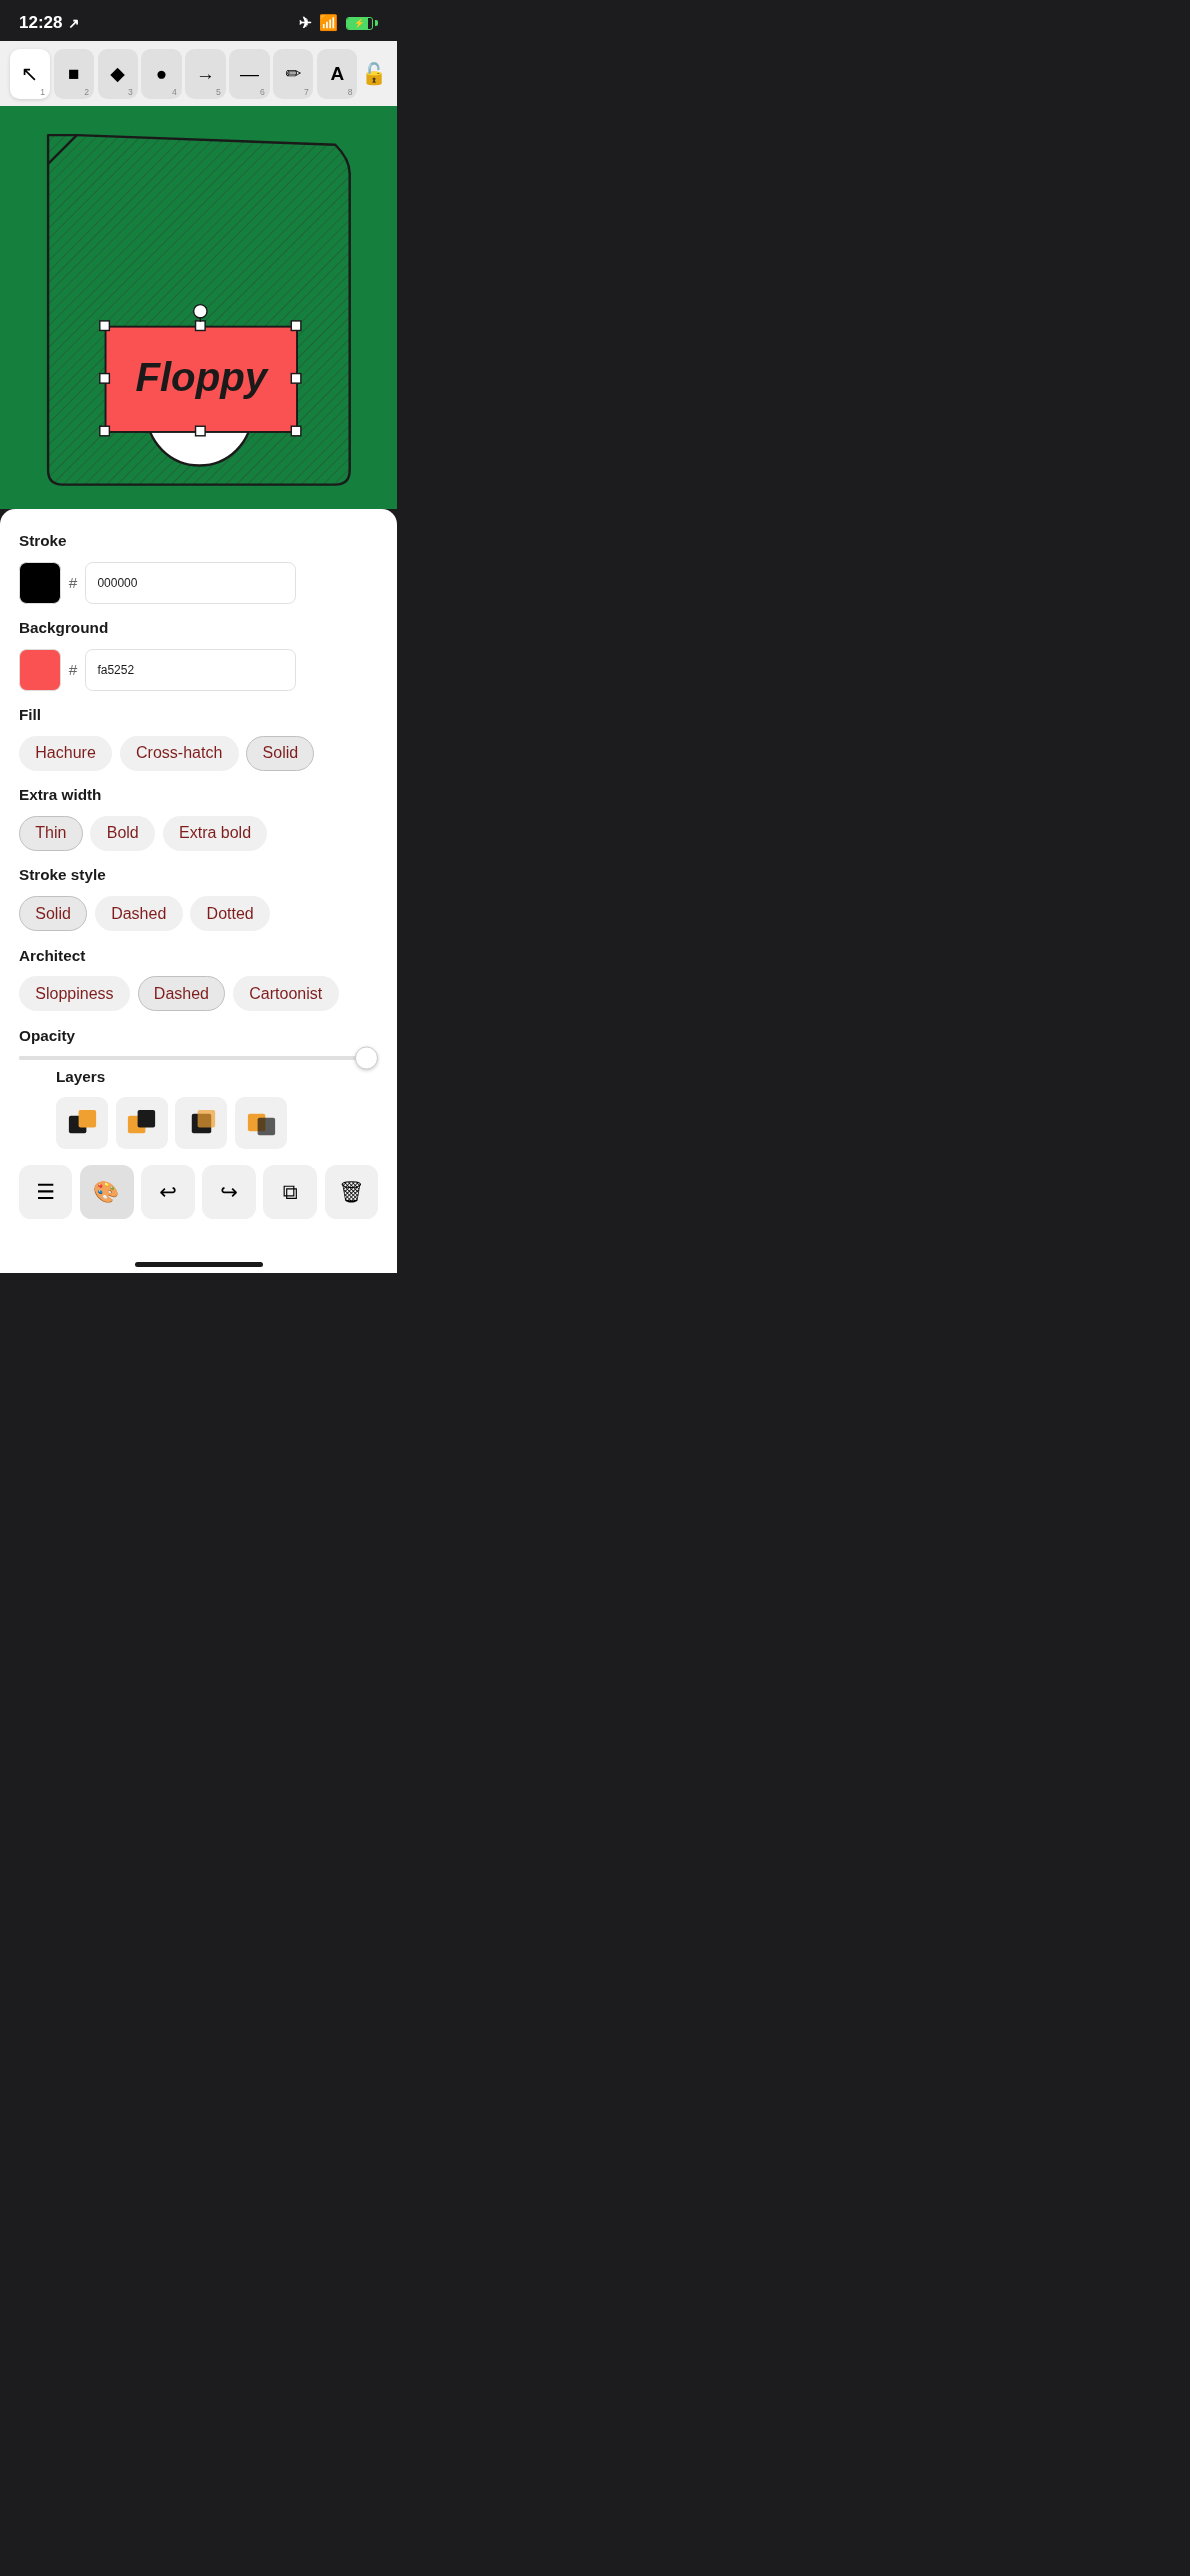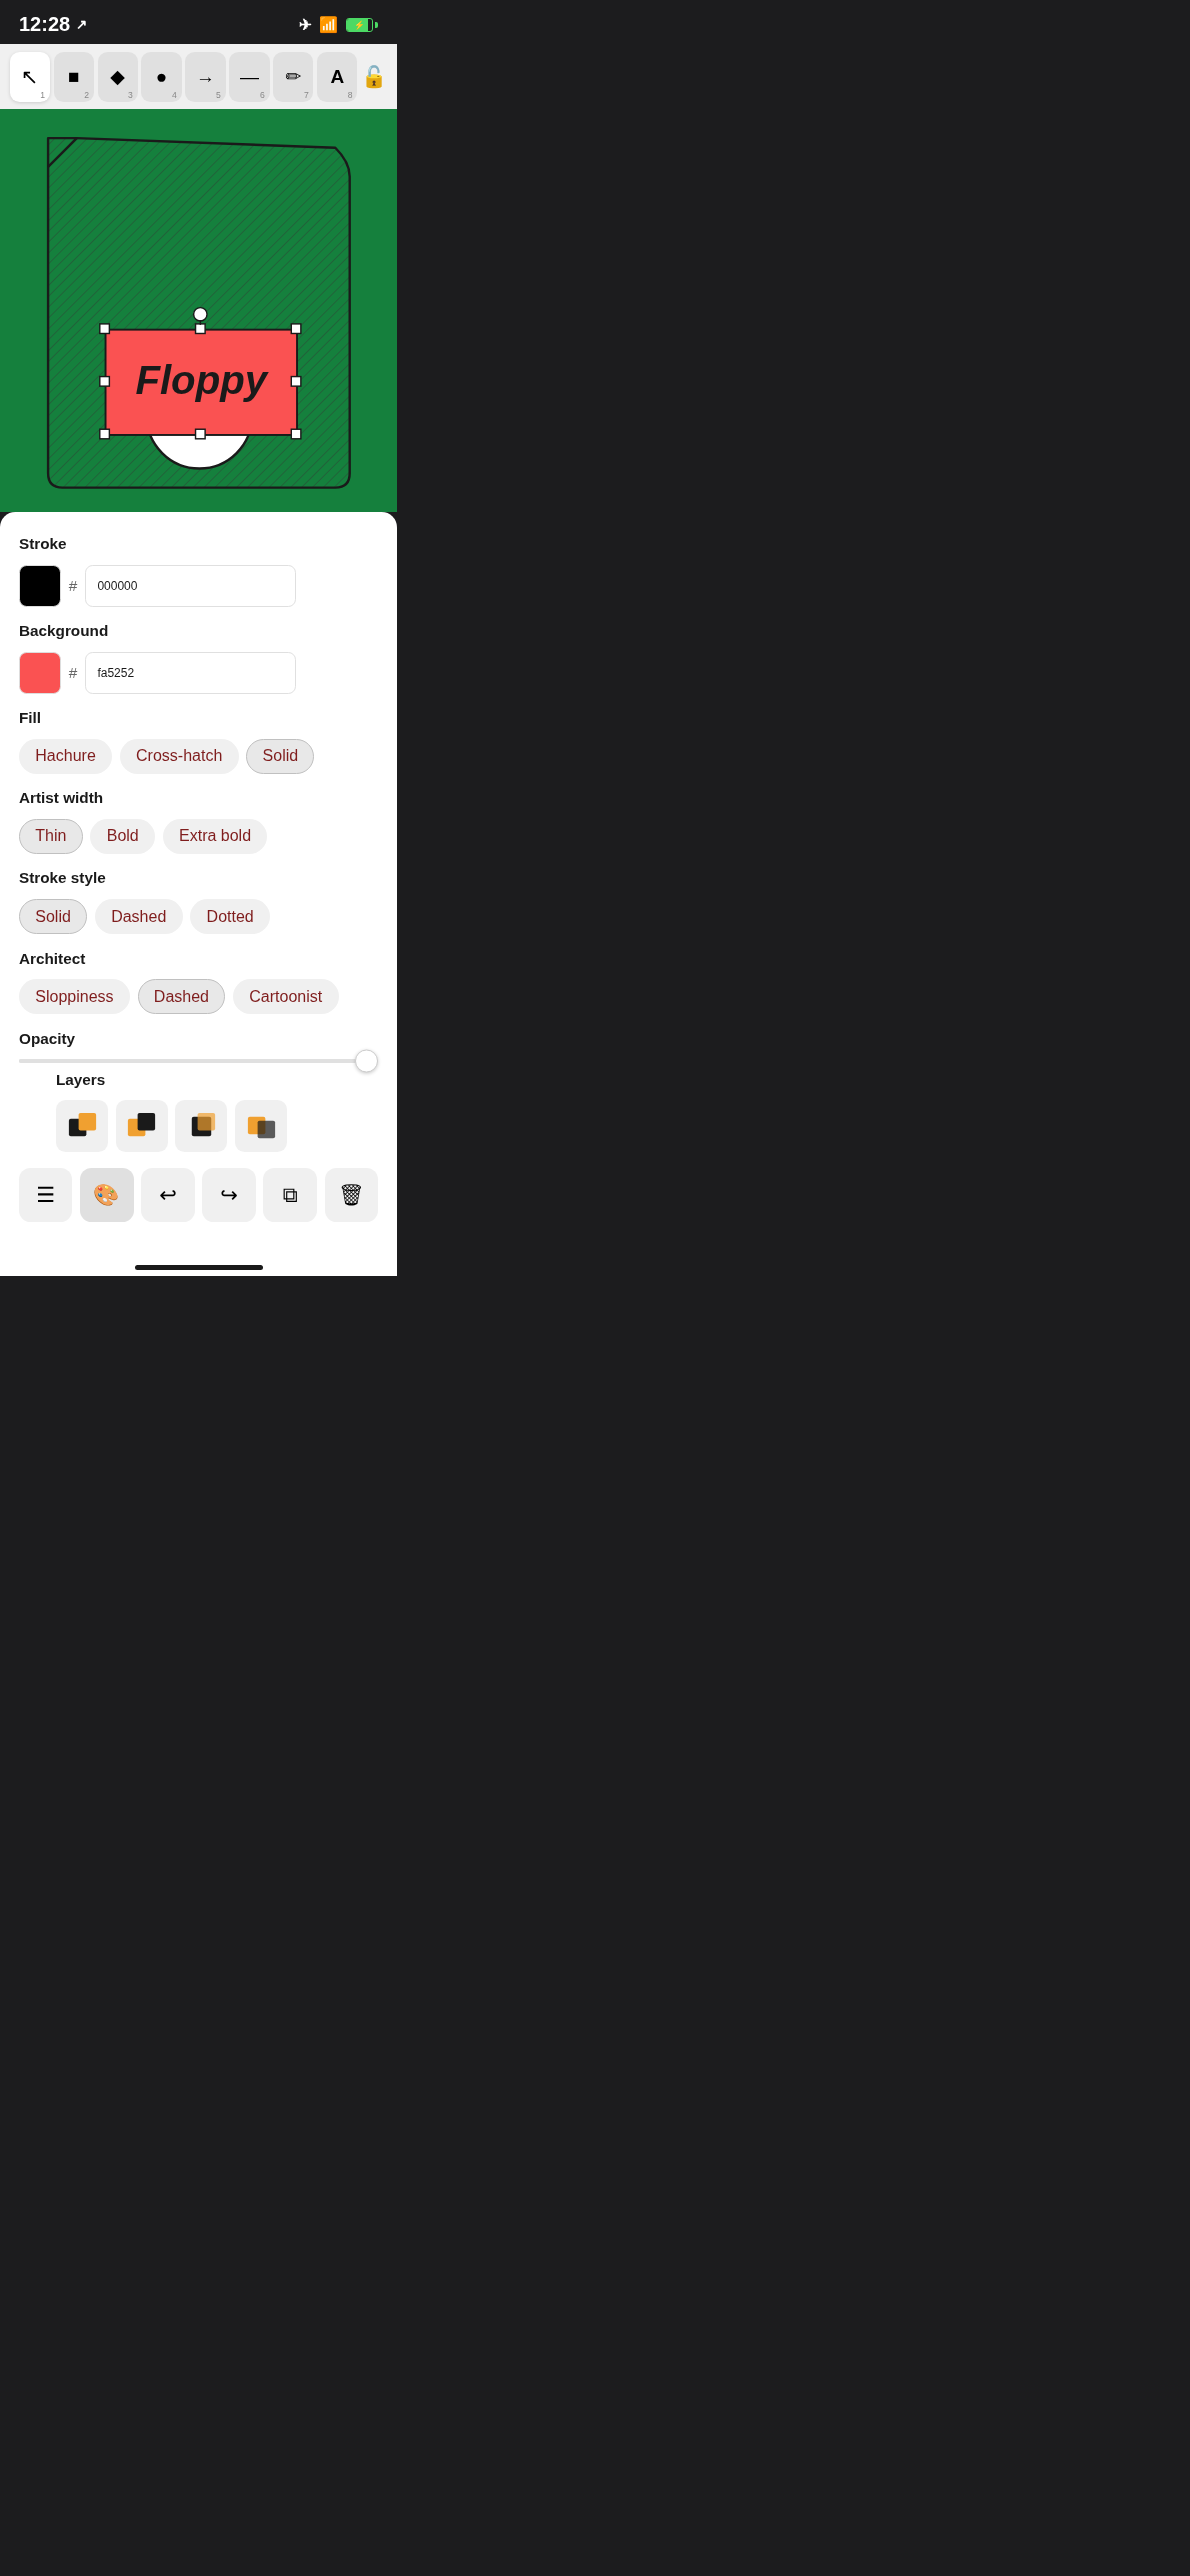--- a/index.html
+++ b/index.html
@@ -265,21 +265,21 @@
     .li-3 { background: #f0f0f0; }
     .li-4 { background: #f0f0f0; }
 
     .section-gap { margin-bottom: 7.7px; }
   </style>
 </head>
 <body>
 
 <div class="status-bar">
   <div class="status-left">
-    <span style="font-size:20px;font-weight:700;">12:28</span>
+    <span style="font-size:17px;font-weight:700;">12:28</span>
     <span style="font-size:13.4px;">↗</span>
   </div>
   <div class="status-right">
     <span style="font-size:15.3px;">✈</span>
     <span style="font-size:15.3px;">📶</span>
     <div class="battery-icon">
       <div class="battery-body">
         <div class="battery-fill"></div>
         <span class="bolt">⚡</span>
       </div>
@@ -383,21 +383,21 @@
   <div class="section-gap">
     <div class="section-label">Fill</div>
     <div class="chip-group">
       <div class="chip">Hachure</div>
       <div class="chip">Cross-hatch</div>
       <div class="chip active">Solid</div>
     </div>
   </div>
 
   <div class="section-gap">
-    <div class="section-label">Artist width</div>
+    <div class="section-label">Extra width</div>
     <div class="chip-group">
       <div class="chip active">Thin</div>
       <div class="chip">Bold</div>
       <div class="chip">Extra bold</div>
     </div>
   </div>
 
   <div class="section-gap">
     <div class="section-label">Stroke style</div>
     <div class="chip-group">

